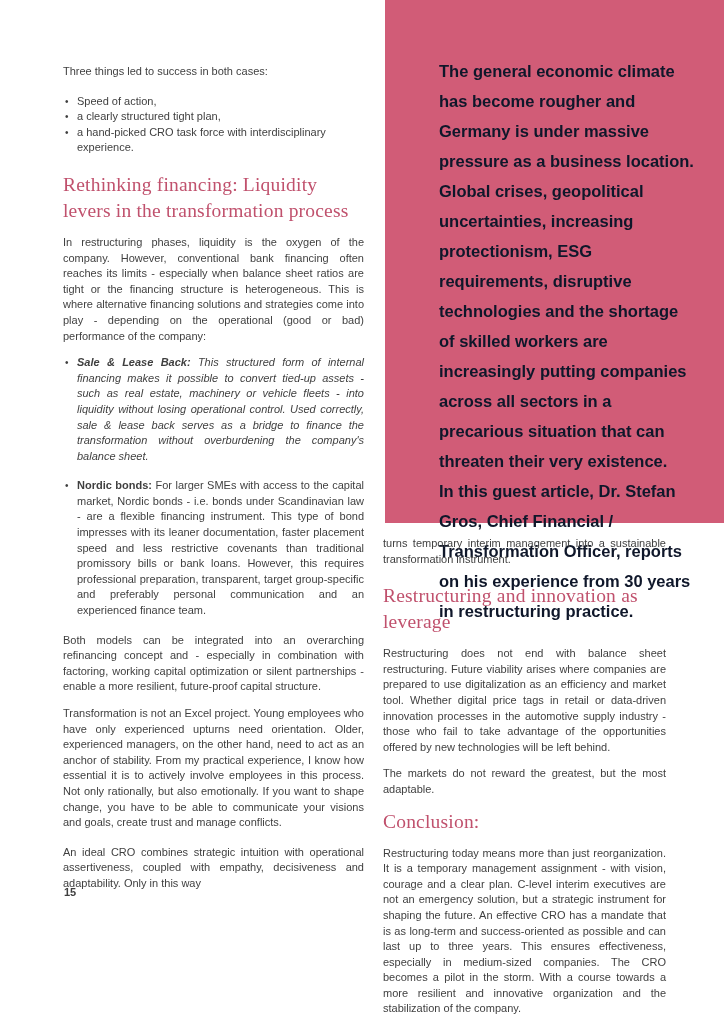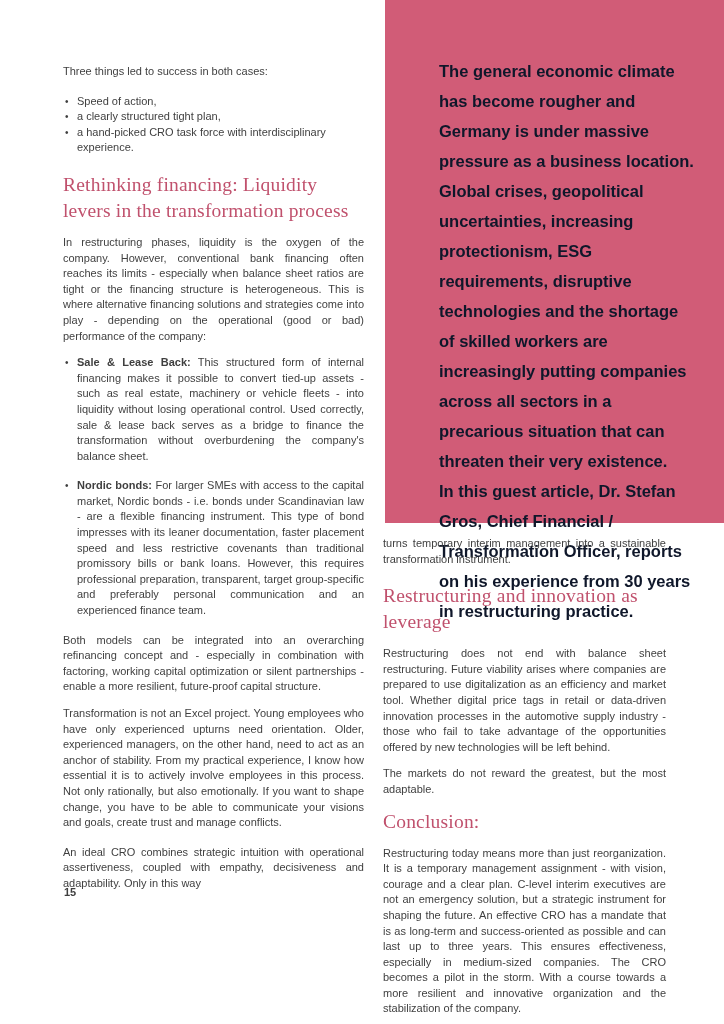--- a/index.html
+++ b/index.html
@@ -105,21 +105,21 @@
         <span>a hand-picked CRO task force with interdisciplinary experience.</span>
       </li>
     </ul>
 
     <h2 class="heading">Rethinking financing: Liquidity levers in the transformation process</h2>
 
     <p class="body just">In restructuring phases, liquidity is the oxygen of the company. However, conventional bank financing often reaches its limits - especially when balance sheet ratios are tight or the financing structure is heterogeneous. This is where alternative financing solutions and strategies come into play - depending on the operational (good or bad) performance of the company:</p>
 
     <div class="fin-bullet">
       <span class="marker">•</span>
-      <div class="body just fb-text" style="margin:0;">
+      <div class="body just fb-text" style="margin:0;font-style:italic;">
         <b>Sale &amp; Lease Back:</b>
         <span>This structured form of internal financing makes it possible to convert tied-up assets - such as real estate, machinery or vehicle fleets - into liquidity without losing operational control. Used correctly, sale &amp; lease back serves as a bridge to finance the transformation without overburdening the company's balance sheet.</span>
       </div>
     </div>
 
     <div class="fin-bullet" style="margin-top:14px;">
       <span class="marker">•</span>
       <div class="body just fb-text" style="margin:0;">
         <b>Nordic bonds:</b>
         <span>For larger SMEs with access to the capital market, Nordic bonds - i.e. bonds under Scandinavian law - are a flexible financing instrument. This type of bond impresses with its leaner documentation, faster placement speed and less restrictive covenants than traditional promissory bills or bank loans. However, this requires professional preparation, transparent, target group-specific and preferably personal communication and an experienced finance team.</span>

